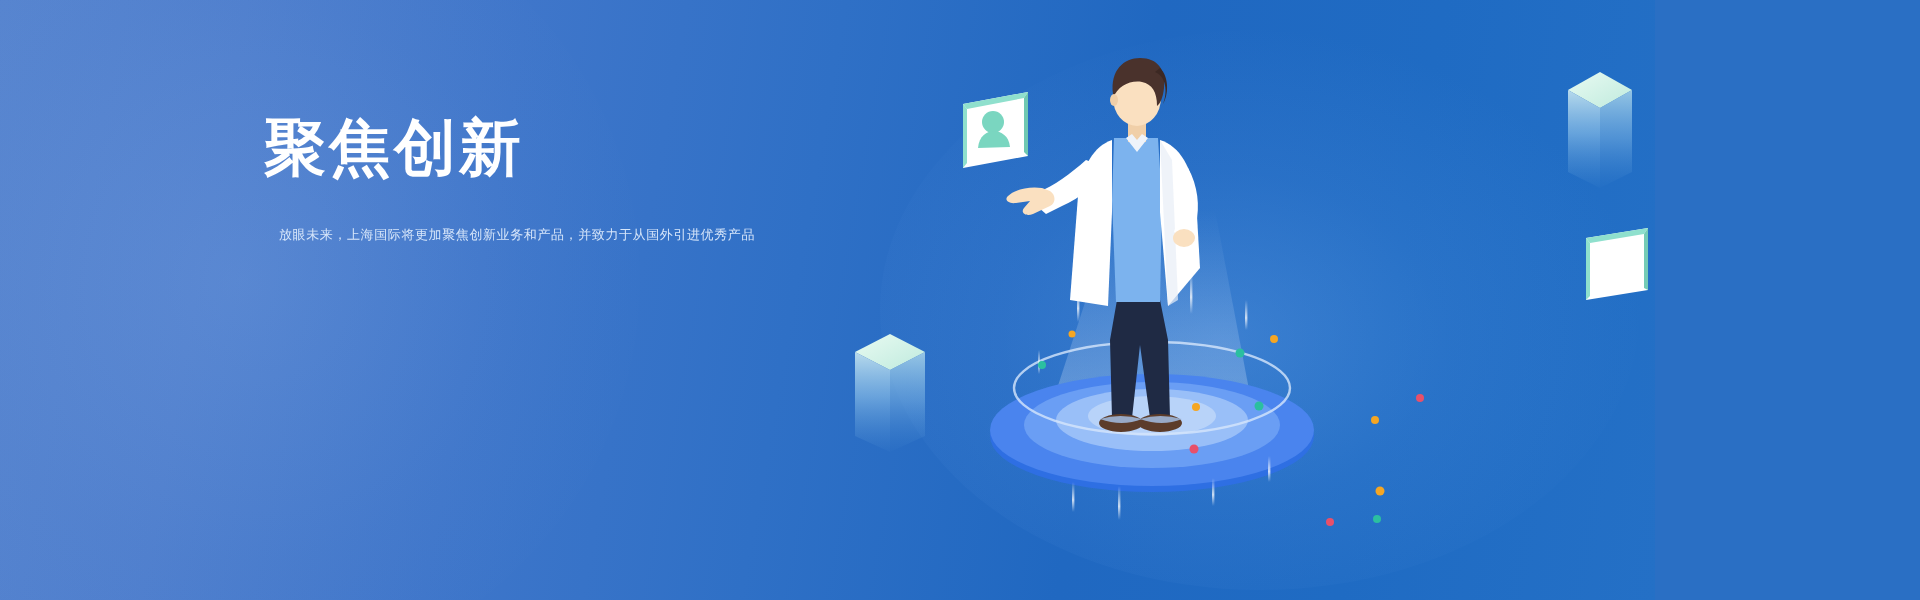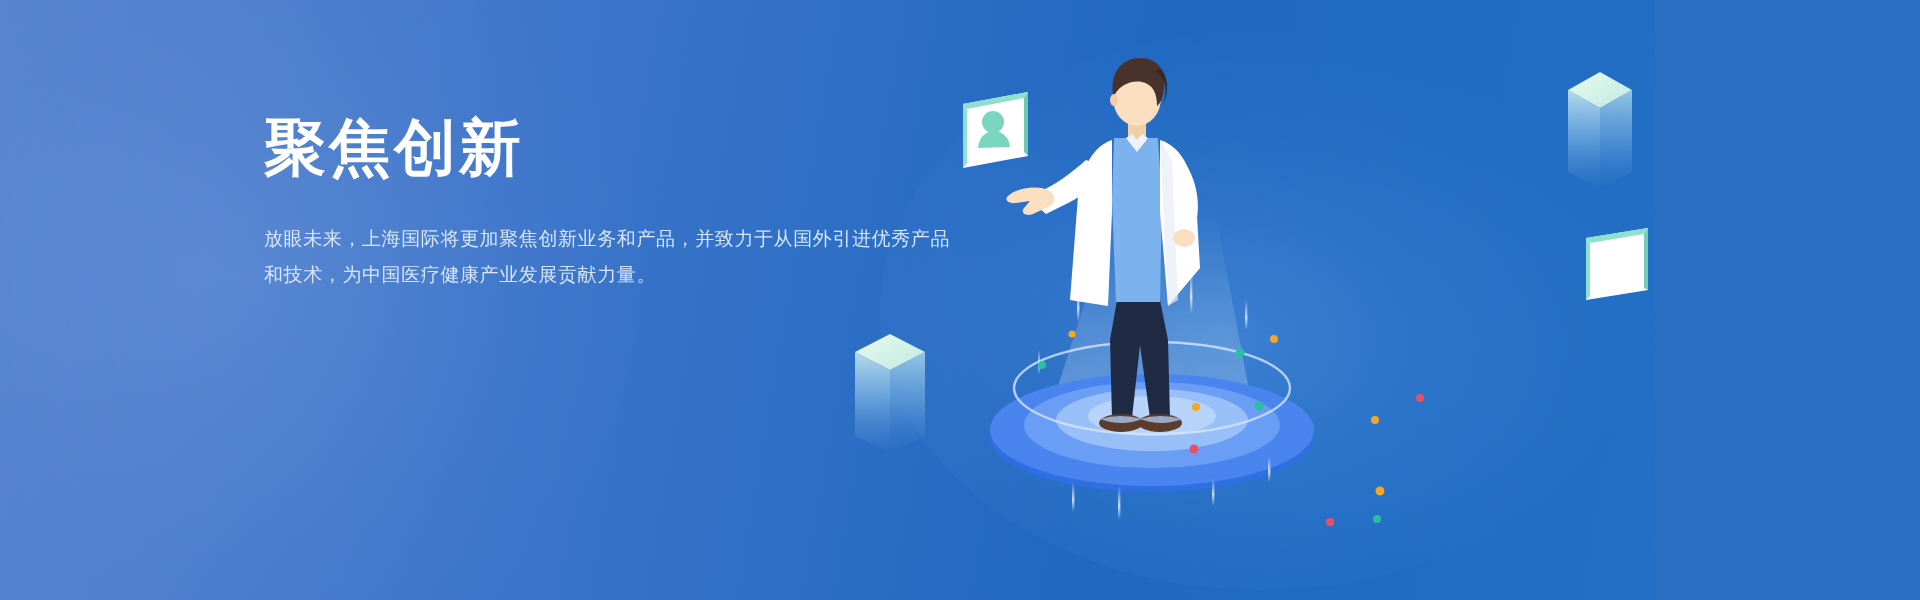--- a/index.html
+++ b/index.html
@@ -65,27 +65,26 @@
     background-clip: text;
     color: transparent;
     -webkit-text-fill-color: transparent;
     text-shadow: none;
   }
   #headline-line-1 { margin-left: 6px; }
   #headline-line-2 { margin-left: 0px; }
 
   #subtitle {
     margin-top: 36px;
-    margin-left: 6px;
-    font-size: 19px;
+    margin-left: 21px;
+    font-size: 13px;
     line-height: 1.85;
     color: #d7e6fa;
     letter-spacing: 0.6px;
     max-width: 600px;
-    font-family: Liberation Mono, monospace;
   }
   #subtitle div { white-space: nowrap; }
 
   
   #illustration {
     position: absolute;
     left: 0; top: 0;
     width: 1920px; height: 600px;
     pointer-events: none;
   }
@@ -238,17 +237,16 @@
         <circle cx="1072" cy="334" r="3.5" fill="#f5a623"></circle>
         <circle cx="1330" cy="522" r="4" fill="#e8506a"></circle>
       </g>
     </svg>
   </div>
 
   <div id="text-block">
     <div class="headline" id="headline-line-1">聚焦创新</div>
     <div id="subtitle">
       <div>放眼未来，上海国际将更加聚焦创新业务和产品，并致力于从国外引进优秀产品</div>
-      <div>和技术，为中国医疗健康产业发展贡献力量。</div>
     </div>
   </div>
 
 </div>
 
 </body></html>

